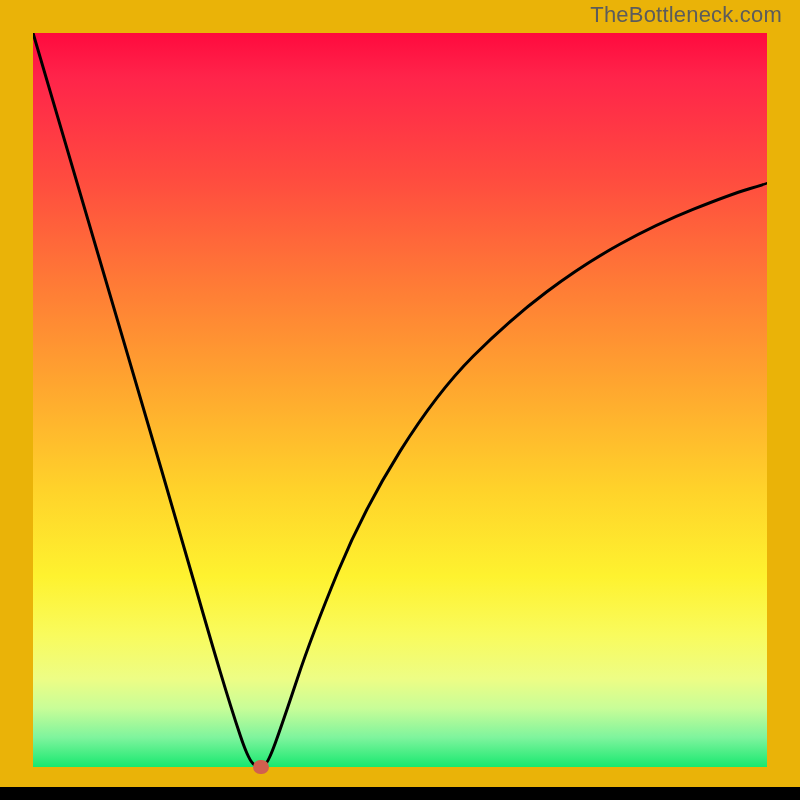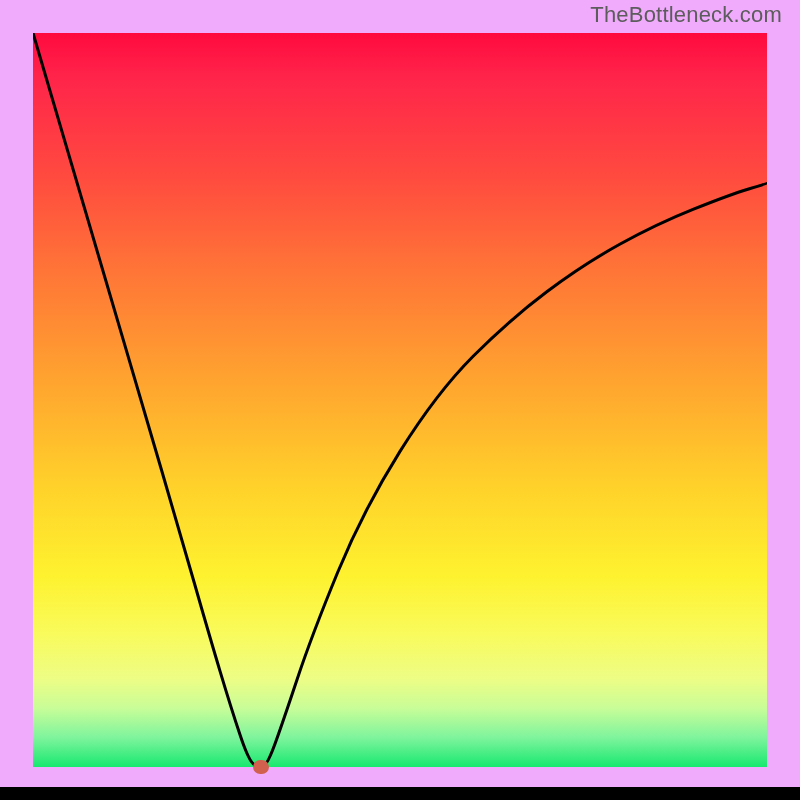--- a/index.html
+++ b/index.html
@@ -8,21 +8,21 @@
     width: 800px;
     height: 800px;
     background: #000;
     overflow: hidden;
     font-family: Arial, Helvetica, sans-serif;
   }
   .stage {
     position: relative;
     width: 800px;
     height: 787px;
-    background: #f0abfc;
+    background: #eab308;
   }
   .watermark {
     position: absolute;
     top: 2px;
     right: 18px;
     color: #5c5c5c;
     font-size: 22px;
     letter-spacing: 0.2px;
     z-index: 10;
   }

